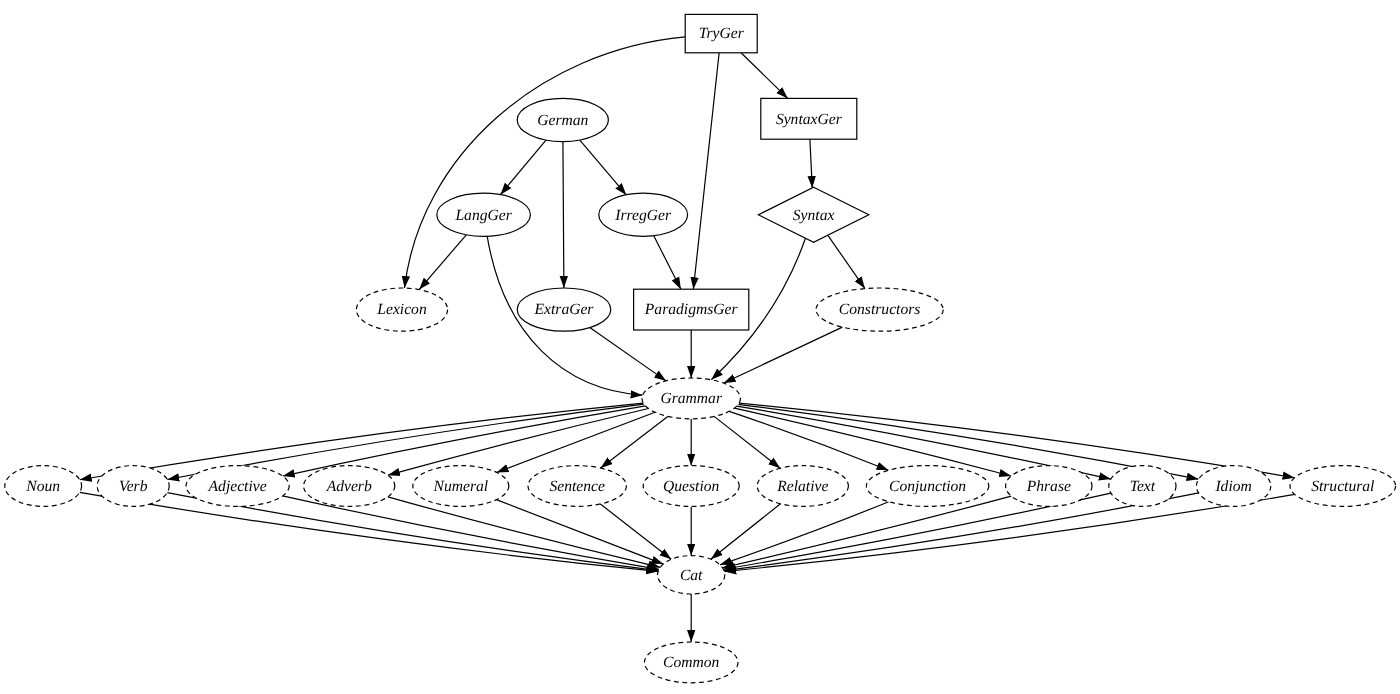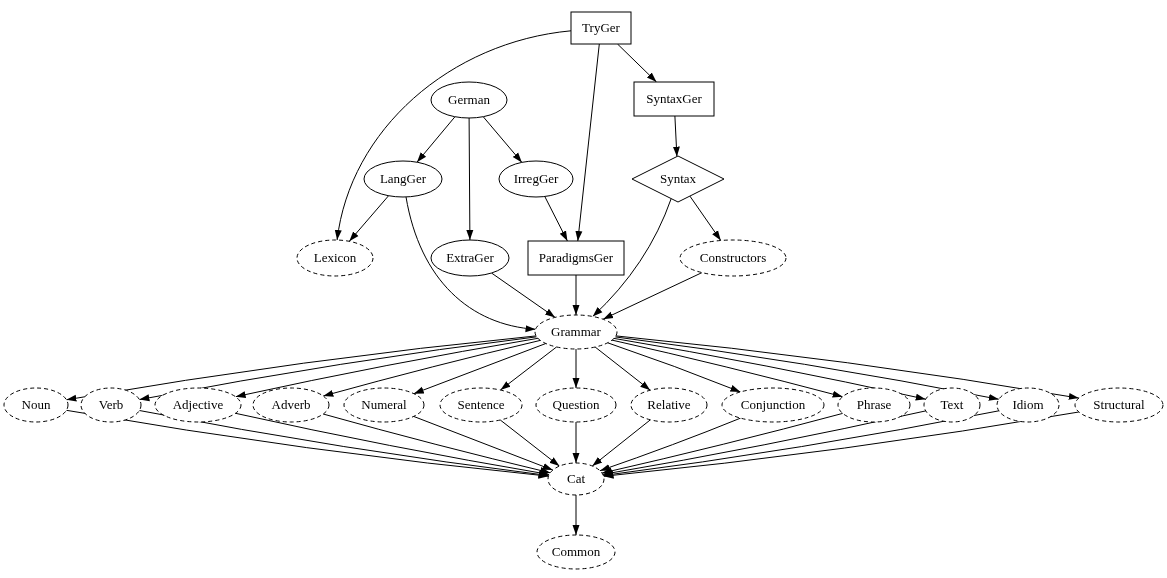--- a/index.html
+++ b/index.html
@@ -9,20 +9,21 @@
     width: 1167px;
     height: 578px;
     overflow: hidden;
     font-family: "Liberation Serif", "DejaVu Serif", serif;
   }
   .canvas {
     position: relative;
     width: 1167px;
     height: 578px;
     background: #ffffff;
+    font-style: italic;
   }
   svg { display: block; }
   .edge path {
     fill: none;
     stroke: #000000;
     stroke-width: 1;
   }
   .node .shape {
     fill: #ffffff;
     stroke: #000000;

